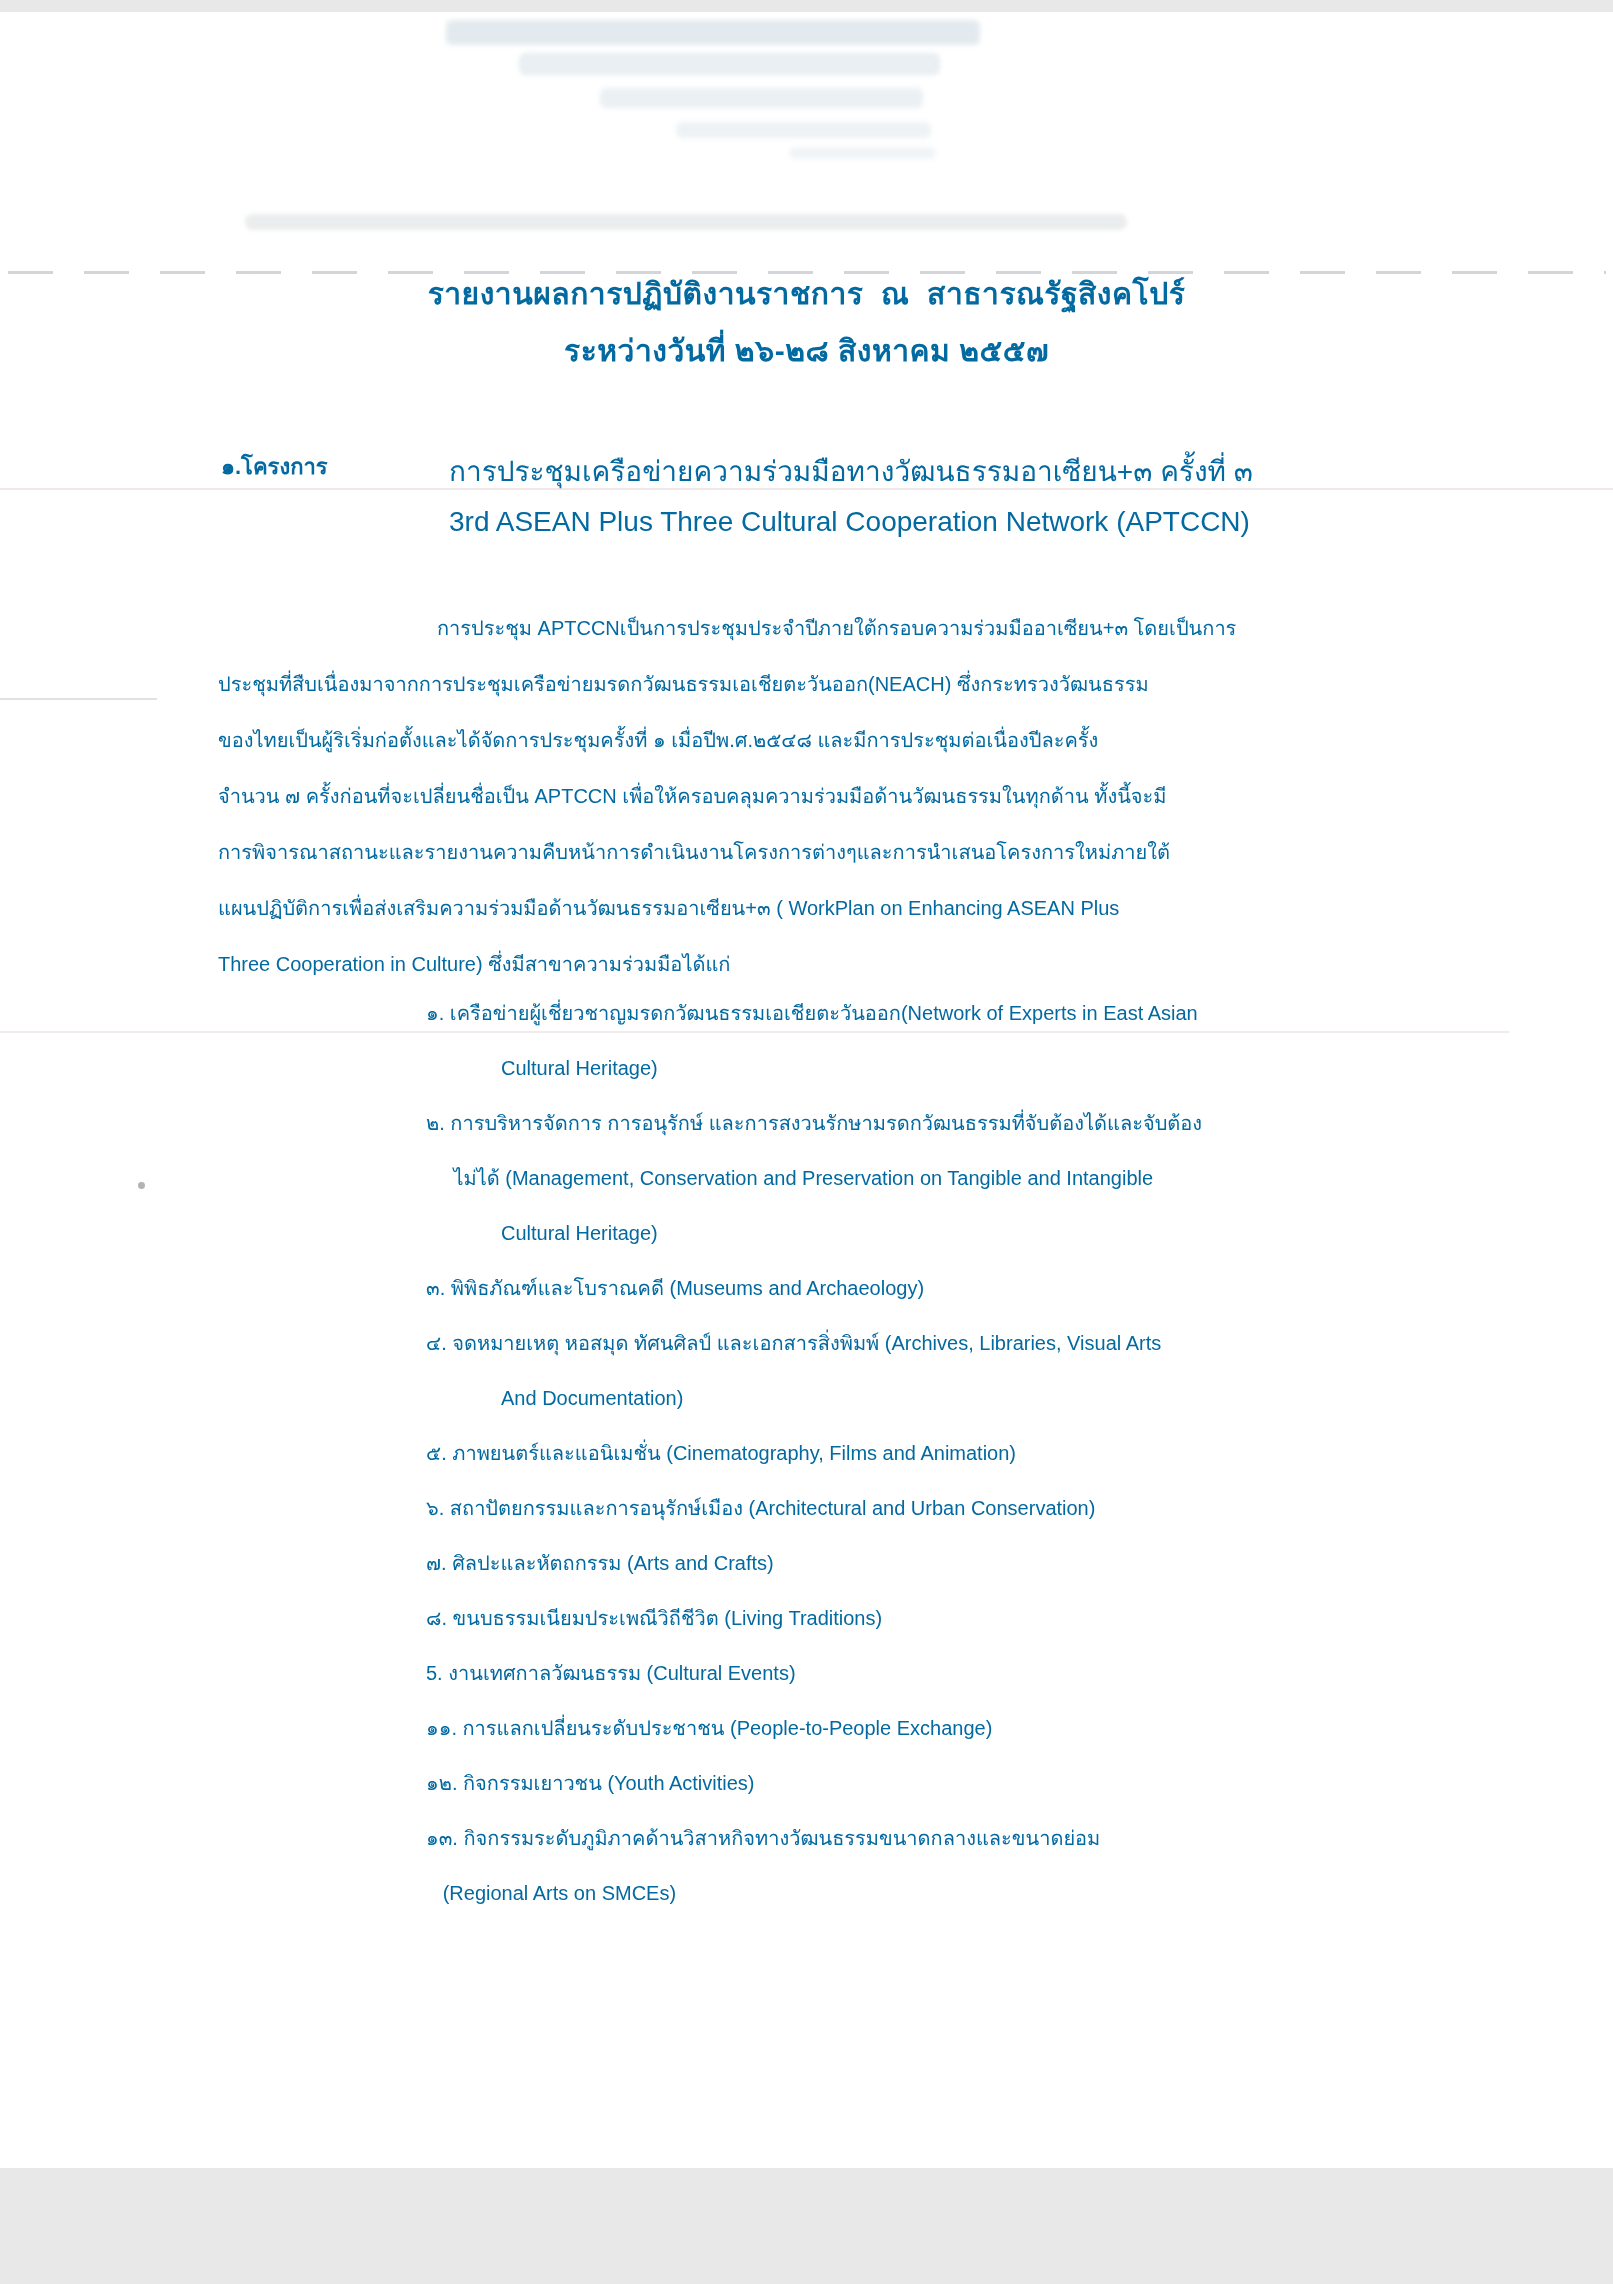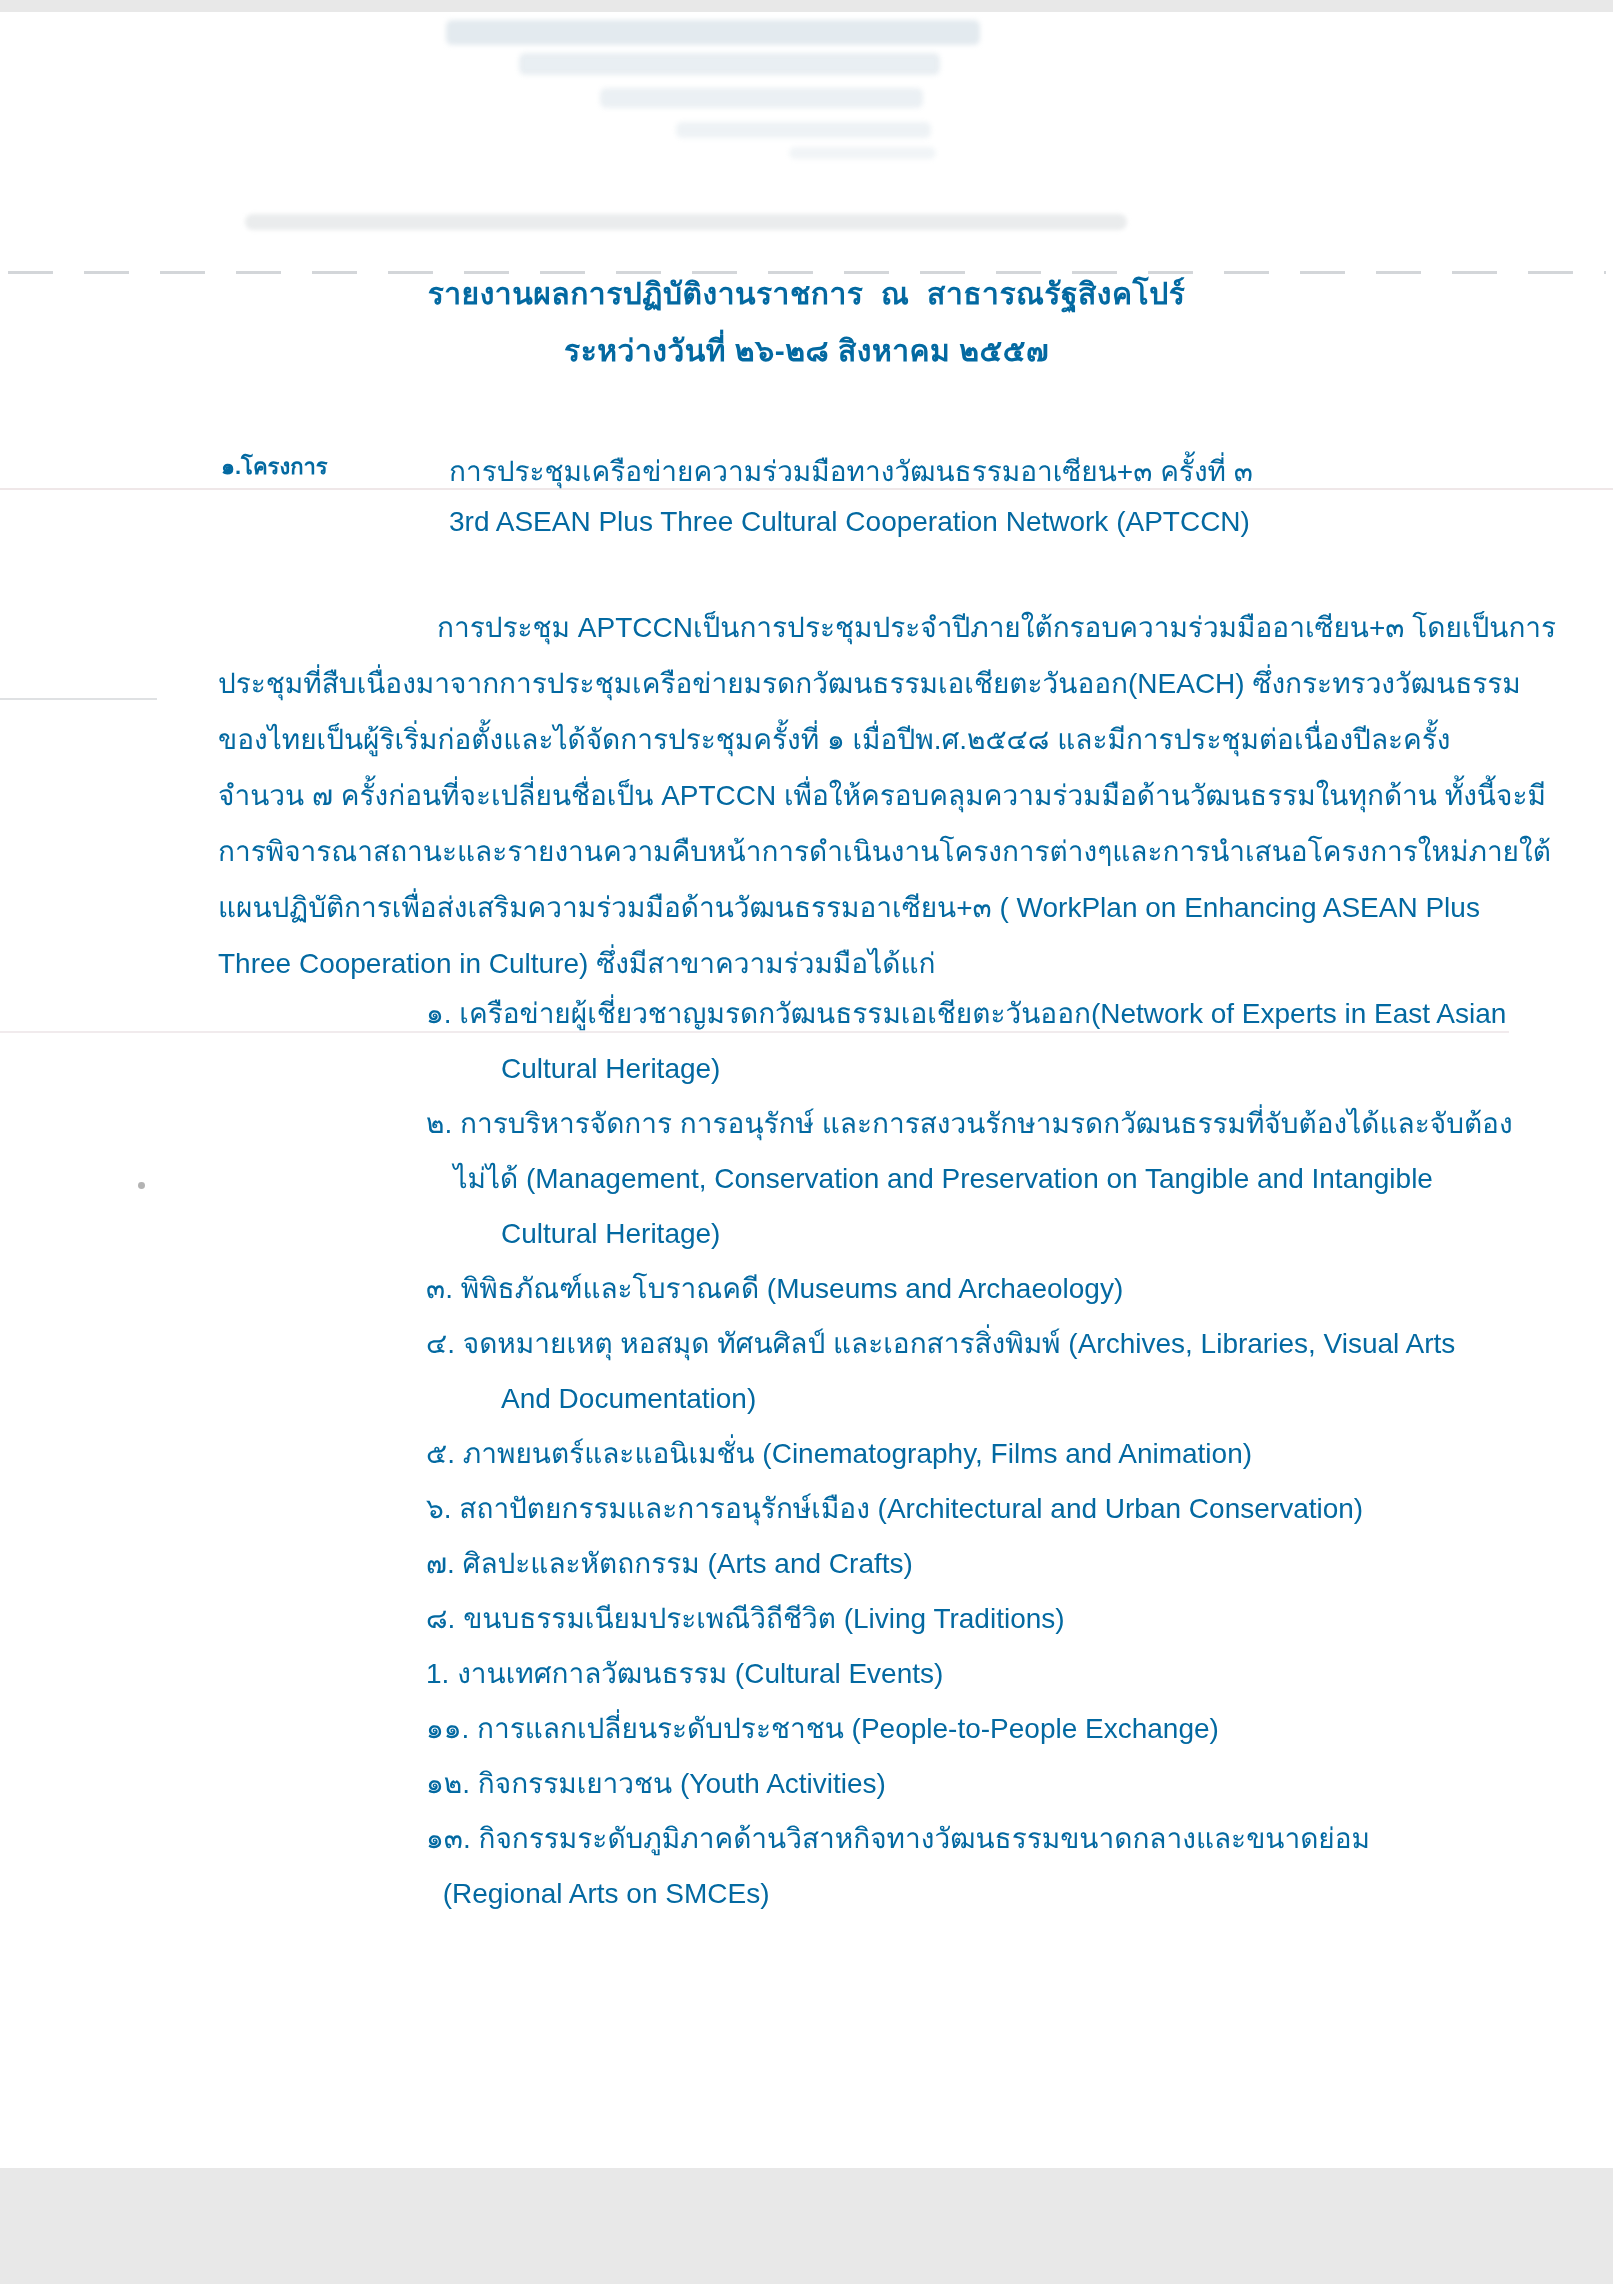--- a/index.html
+++ b/index.html
@@ -5,21 +5,21 @@
   html,body{margin:0;padding:0;background:#e8e8e8;}
   .page{
     position:relative;
     width:1613px;height:2156px;
     margin:12px auto;
     background:#ffffff;
     overflow:hidden;
     font-family:"Liberation Sans","DejaVu Sans",sans-serif;
     color:#0369a1;
   }
-  .line{position:relative;white-space:pre;font-size:28px;line-height:54px;height:54px;}
+  .line{position:relative;white-space:pre;font-size:20px;line-height:54px;height:54px;}
   
   .bleed{position:absolute;background:rgba(199,214,224,0.50);filter:blur(2.9px);border-radius:5.9px;}
   .b1{left:446px;top:7.8px;width:534px;height:25.5px;}
   .b2{left:519px;top:41px;width:421px;height:21.6px;opacity:.8;}
   .b3{left:600px;top:76px;width:323px;height:19.6px;opacity:.7;}
   .b4{left:676px;top:110px;width:255px;height:15.7px;opacity:.6;}
   .b5{left:789px;top:135px;width:147px;height:11.8px;opacity:.5;}
   .smudge{position:absolute;left:245px;top:202px;width:882px;height:15.7px;
     background:rgba(216,220,223,0.55);filter:blur(2px);border-radius:7.8px;}
   .dashline{position:absolute;left:7.8px;top:259px;width:1598px;height:2.9px;
@@ -86,21 +86,21 @@
     <div class="line">๒. การบริหารจัดการ การอนุรักษ์ และการสงวนรักษามรดกวัฒนธรรมที่จับต้องได้และจับต้อง</div>
     <div class="line c2">ไม่ได้ (Management, Conservation and Preservation on Tangible and Intangible</div>
     <div class="line c1">Cultural Heritage)</div>
     <div class="line">๓. พิพิธภัณฑ์และโบราณคดี (Museums and Archaeology)</div>
     <div class="line">๔. จดหมายเหตุ หอสมุด ทัศนศิลป์ และเอกสารสิ่งพิมพ์ (Archives, Libraries, Visual Arts</div>
     <div class="line c1">And Documentation)</div>
     <div class="line">๕. ภาพยนตร์และแอนิเมชั่น (Cinematography, Films and Animation)</div>
     <div class="line">๖. สถาปัตยกรรมและการอนุรักษ์เมือง (Architectural and Urban Conservation)</div>
     <div class="line">๗. ศิลปะและหัตถกรรม (Arts and Crafts)</div>
     <div class="line">๘. ขนบธรรมเนียมประเพณีวิถีชีวิต (Living Traditions)</div>
-    <div class="line">1. งานเทศกาลวัฒนธรรม (Cultural Events)</div>
+    <div class="line">5. งานเทศกาลวัฒนธรรม (Cultural Events)</div>
     <div class="line">๑๑. การแลกเปลี่ยนระดับประชาชน (People-to-People Exchange)</div>
     <div class="line">๑๒. กิจกรรมเยาวชน (Youth Activities)</div>
     <div class="line">๑๓. กิจกรรมระดับภูมิภาคด้านวิสาหกิจทางวัฒนธรรมขนาดกลางและขนาดย่อม</div>
     <div class="line c3">(Regional Arts on SMCEs)</div>
   </div>
 
 </div>
 
 
 </body></html>

